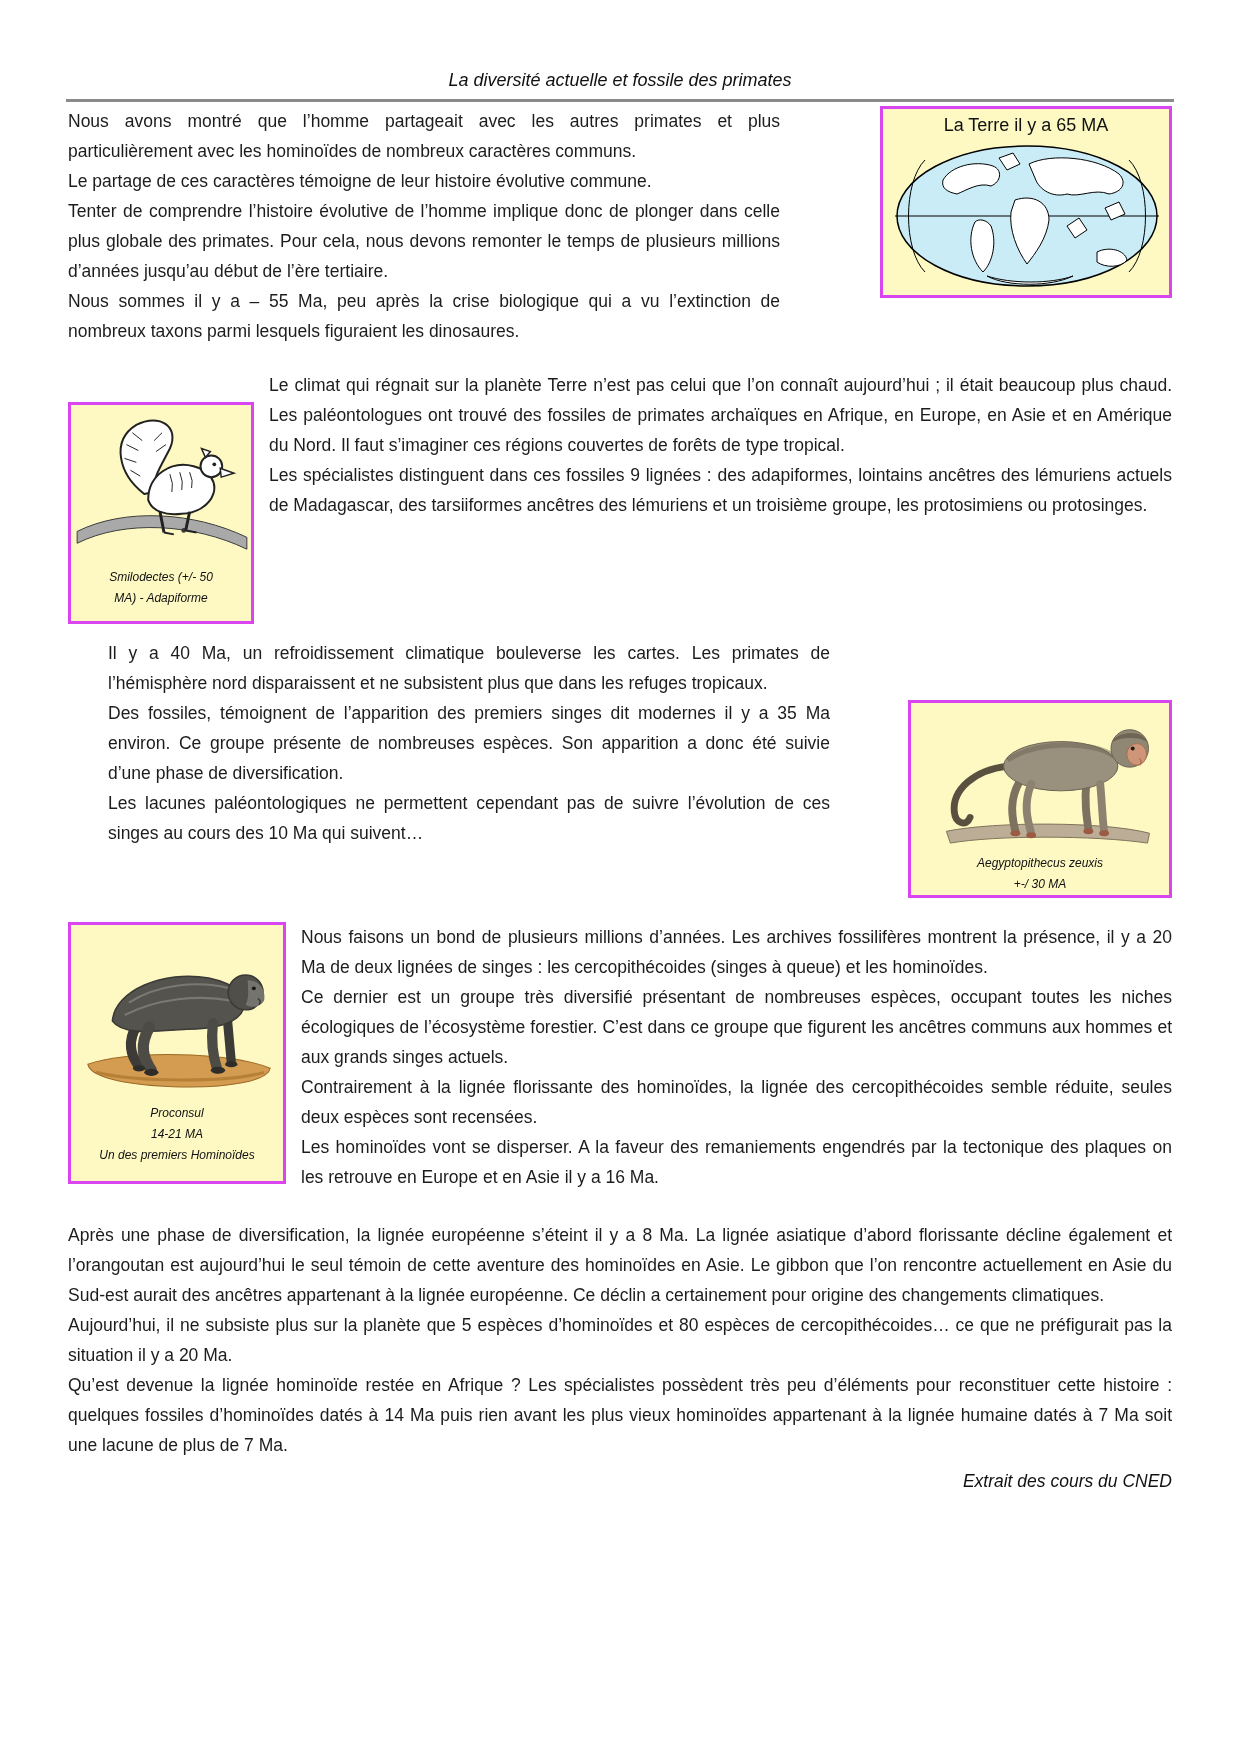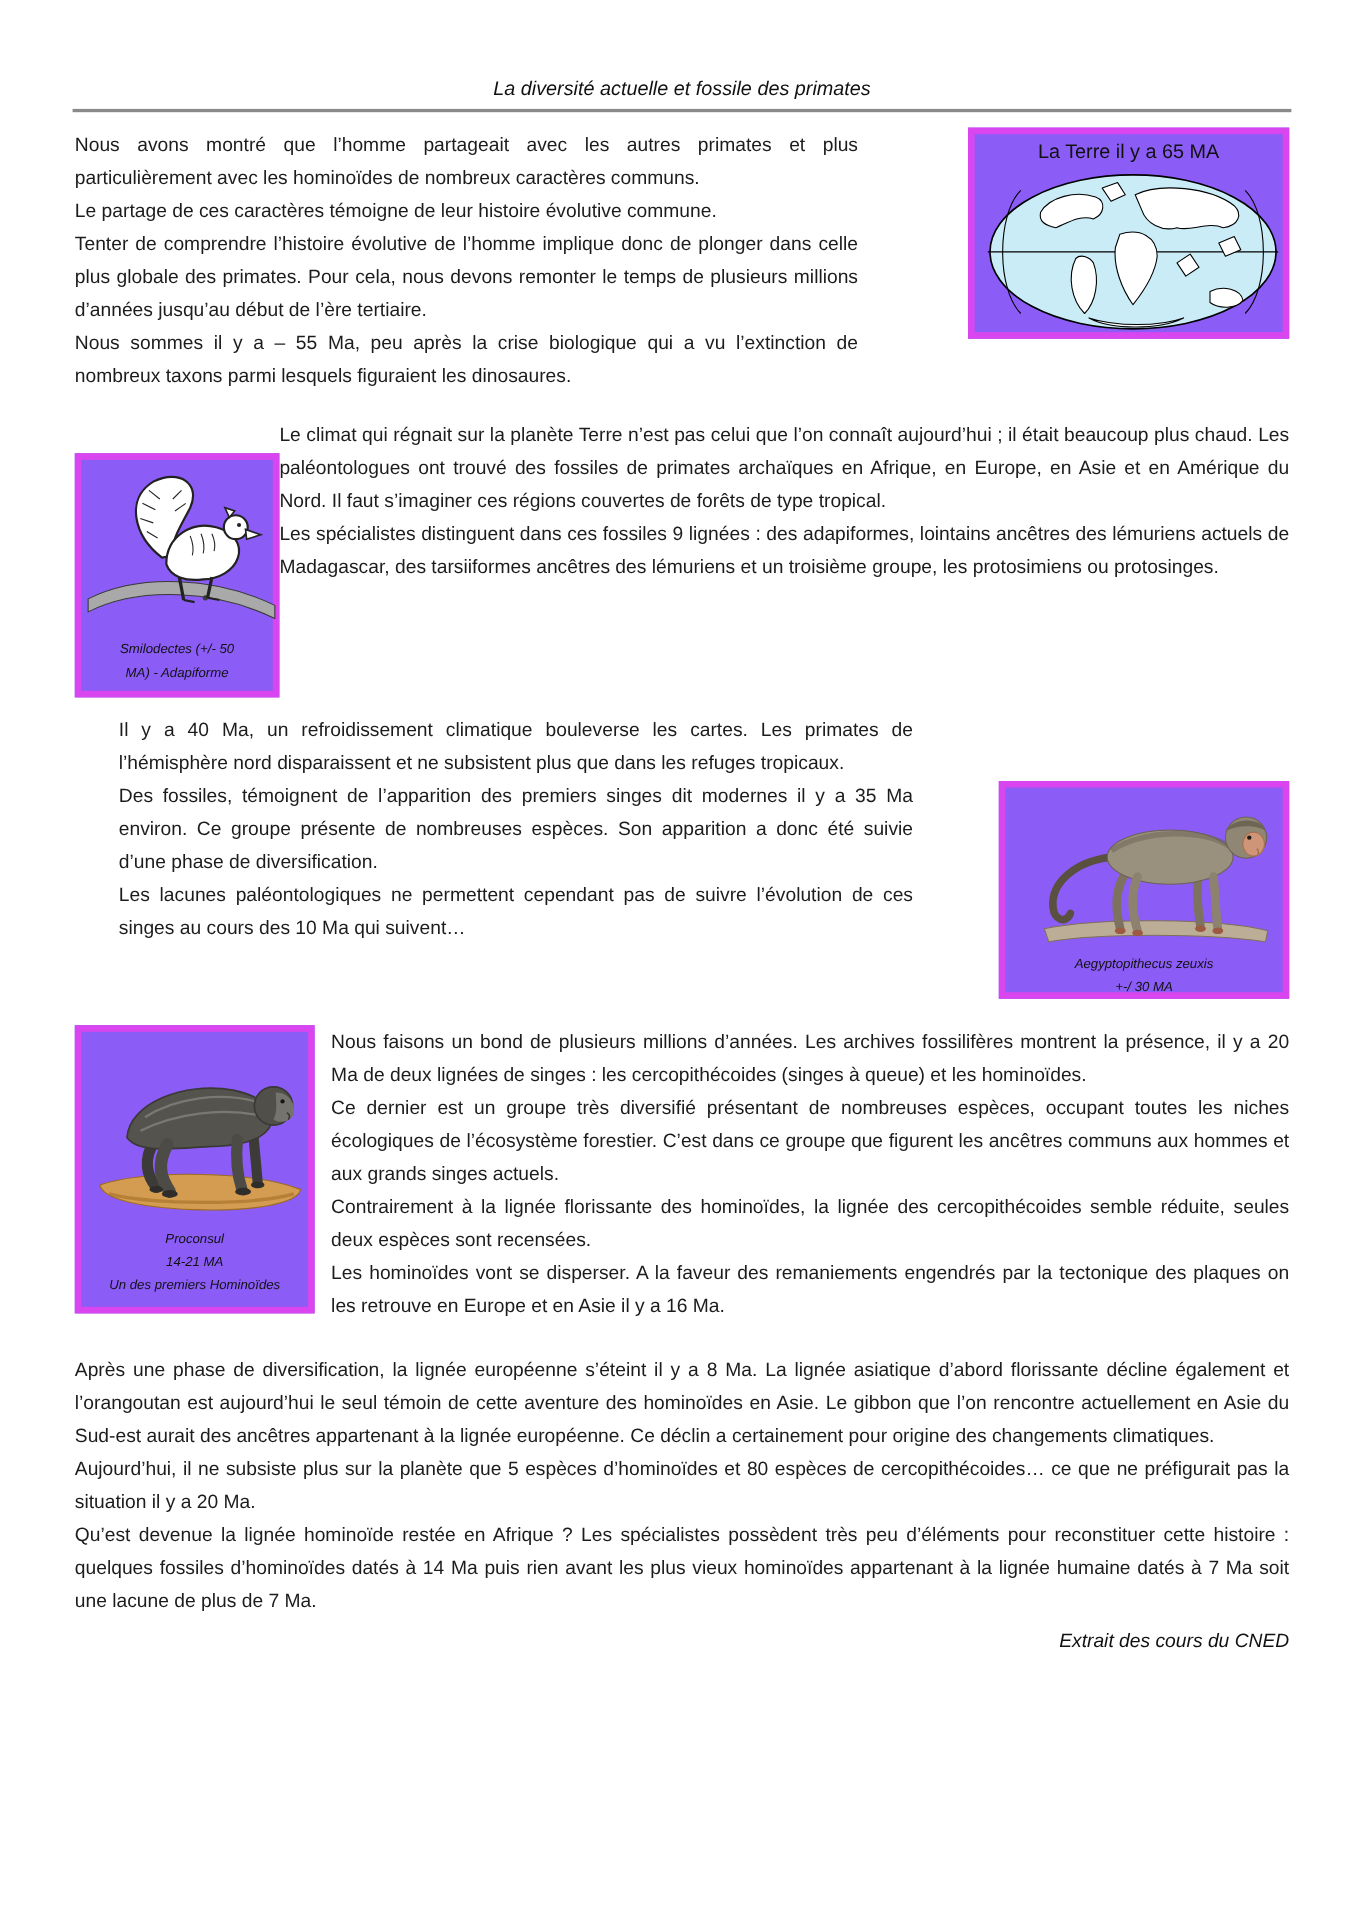--- a/index.html
+++ b/index.html
@@ -25,32 +25,32 @@
     margin:8px 66px 0 66px;
     border-top:3px solid #8a8a8a;
   }
   .content { padding:0 68px; }
   p.body-par {
     font-size:17.5px;
     line-height:30px;
     text-align:justify;
   }
   .row { display:flex; }
-  .row1 { margin-top:14px; justify-content:space-between; }
+  .row1 { margin-top:4px; justify-content:space-between; }
   .row1 .text-col { width:712px; }
   .fig-box {
-    border:6px solid #d946ef;
-    background:#8b5cf6;
+    border:3px solid #d946ef;
+    background:#fef9c3;
     flex-shrink:0;
   }
   .map-box { width:292px; height:192px; padding:6px 4px 4px 4px; }
   .map-title { text-align:center; font-size:18px; color:#111; margin-bottom:2px; }
   .row2 { margin-top:24px; }
   .smil-box { width:186px; height:222px; margin-top:32px; padding:8px 4px 4px 4px; }
-  .row2 .text-col { flex:1; }
+  .row2 .text-col { margin-left:15px; flex:1; }
   .fig-caption {
     text-align:center;
     font-style:italic;
     font-size:12px;
     line-height:21px;
     color:#111;
     margin-top:4px;
   }
   .row3 { margin-top:14px; justify-content:space-between;margin-left:40px; }
   .row3 .text-col { width:722px; }

